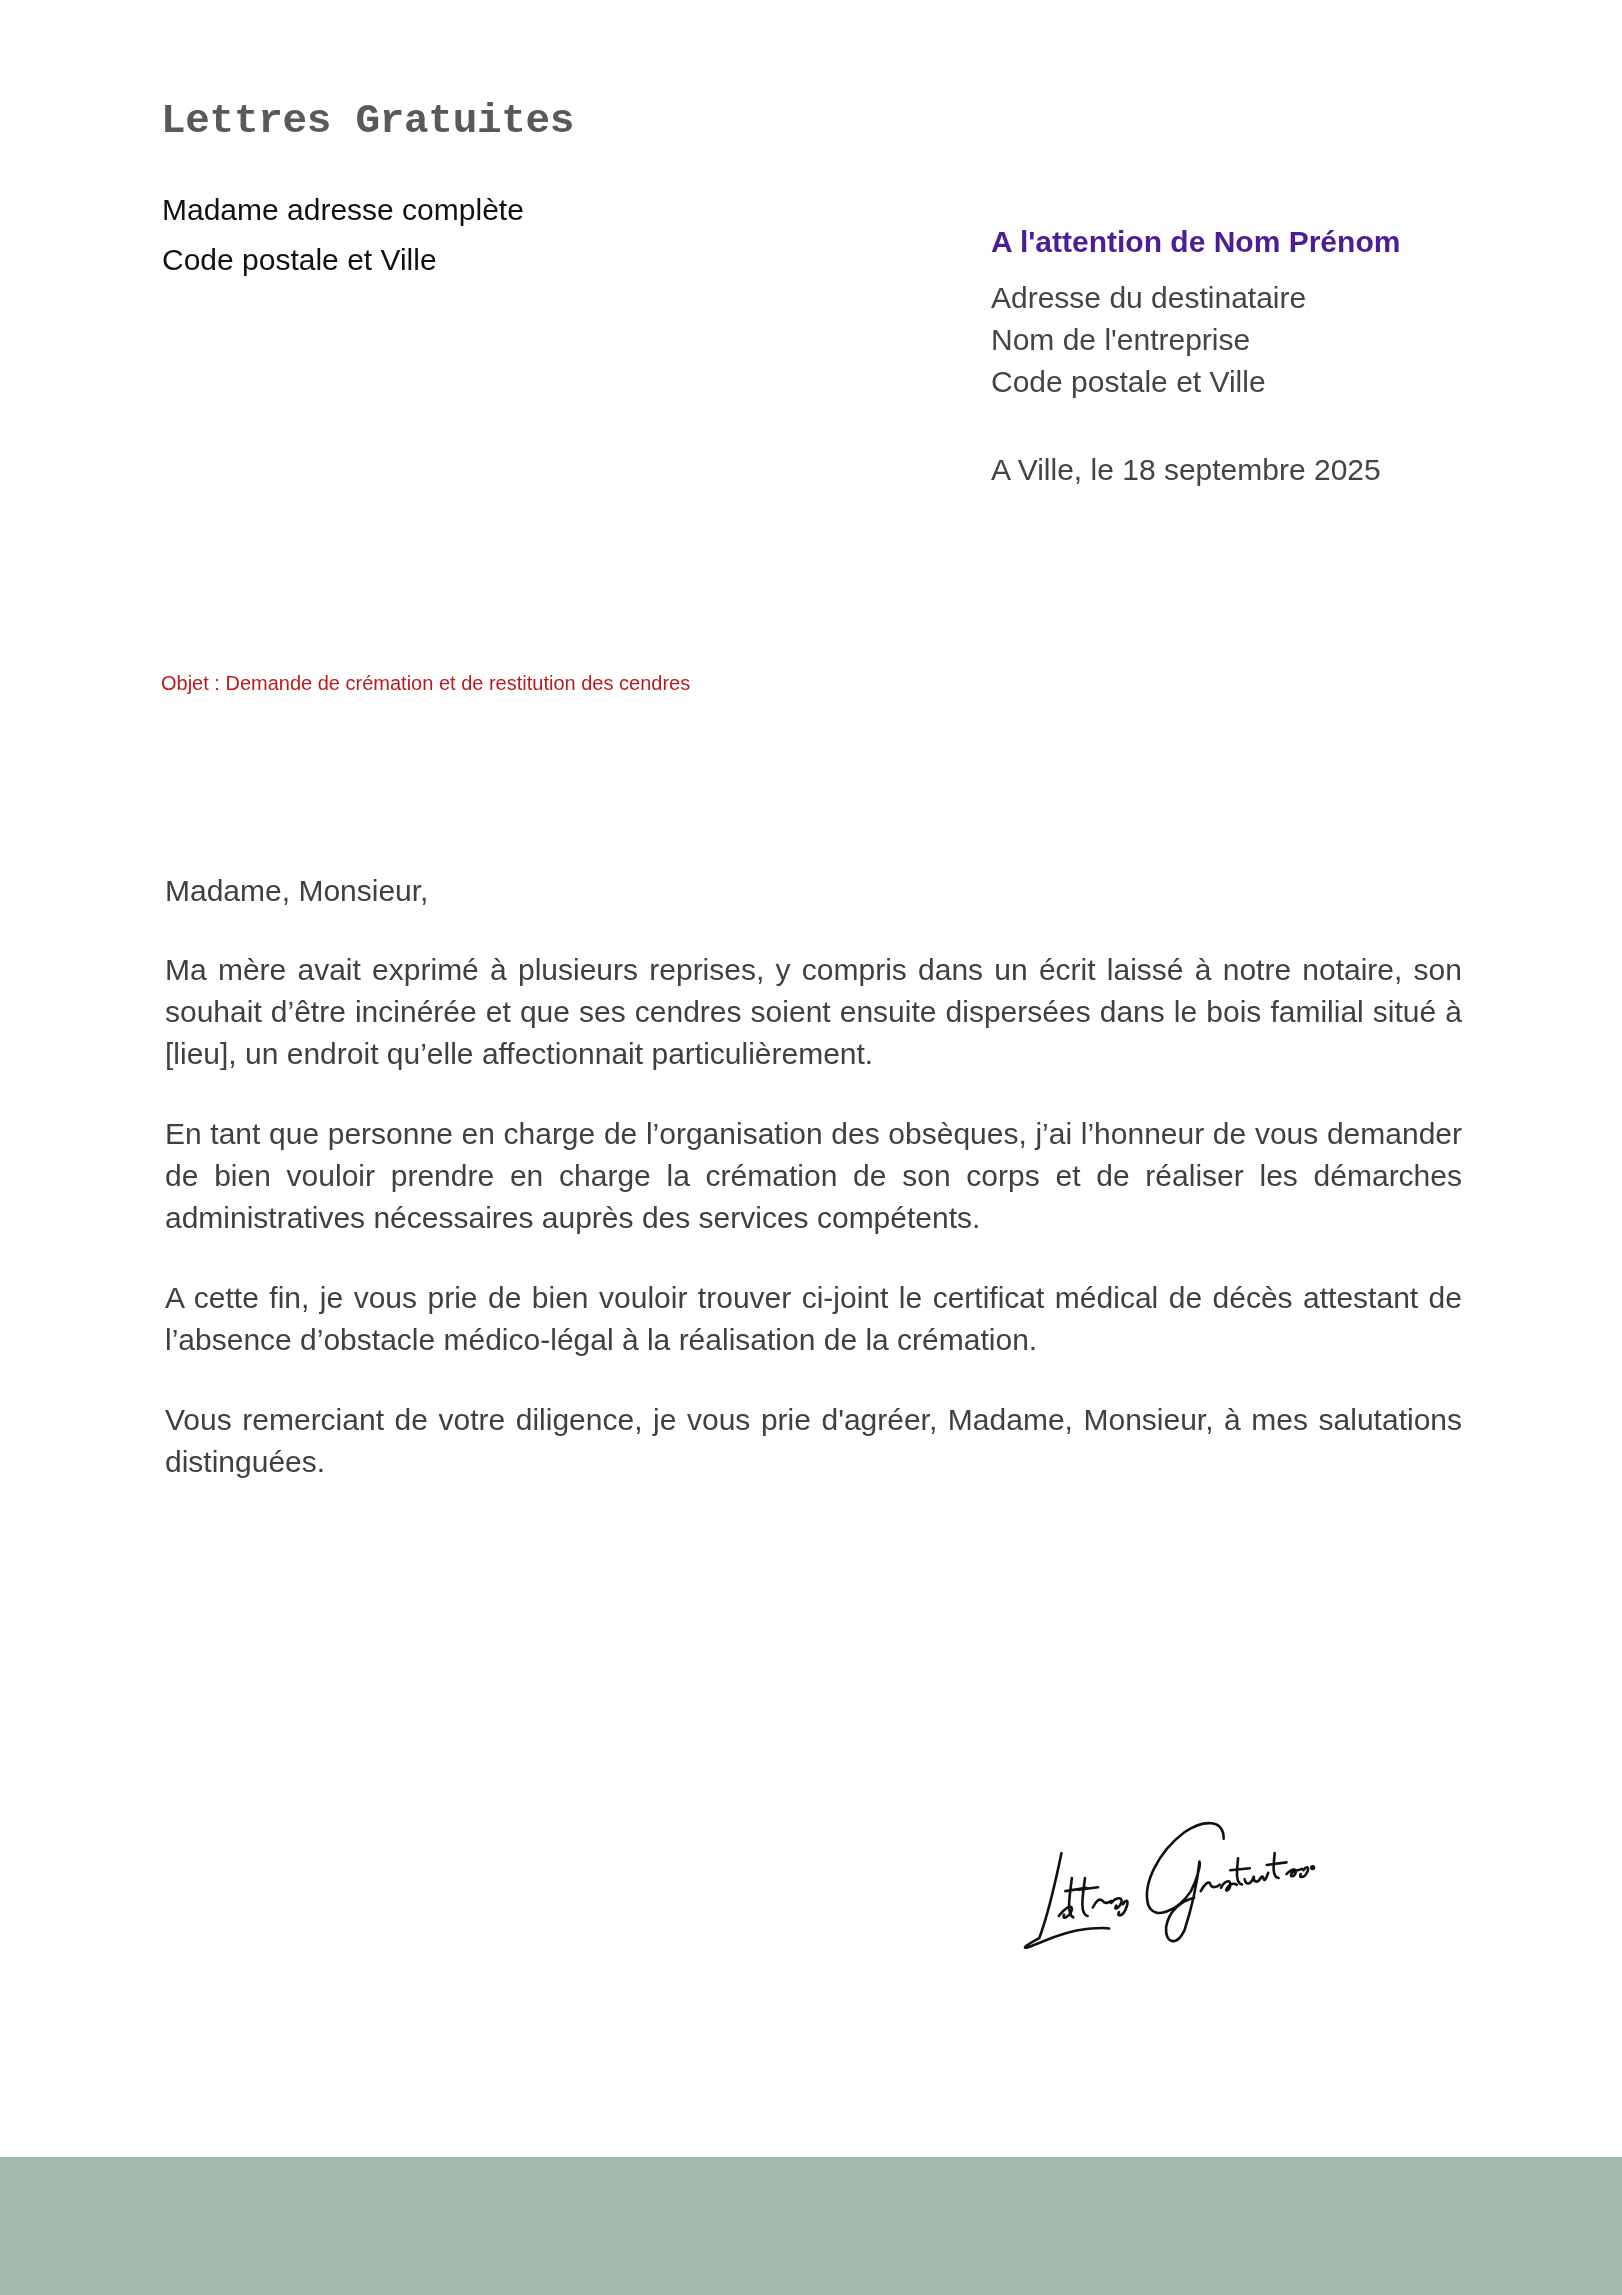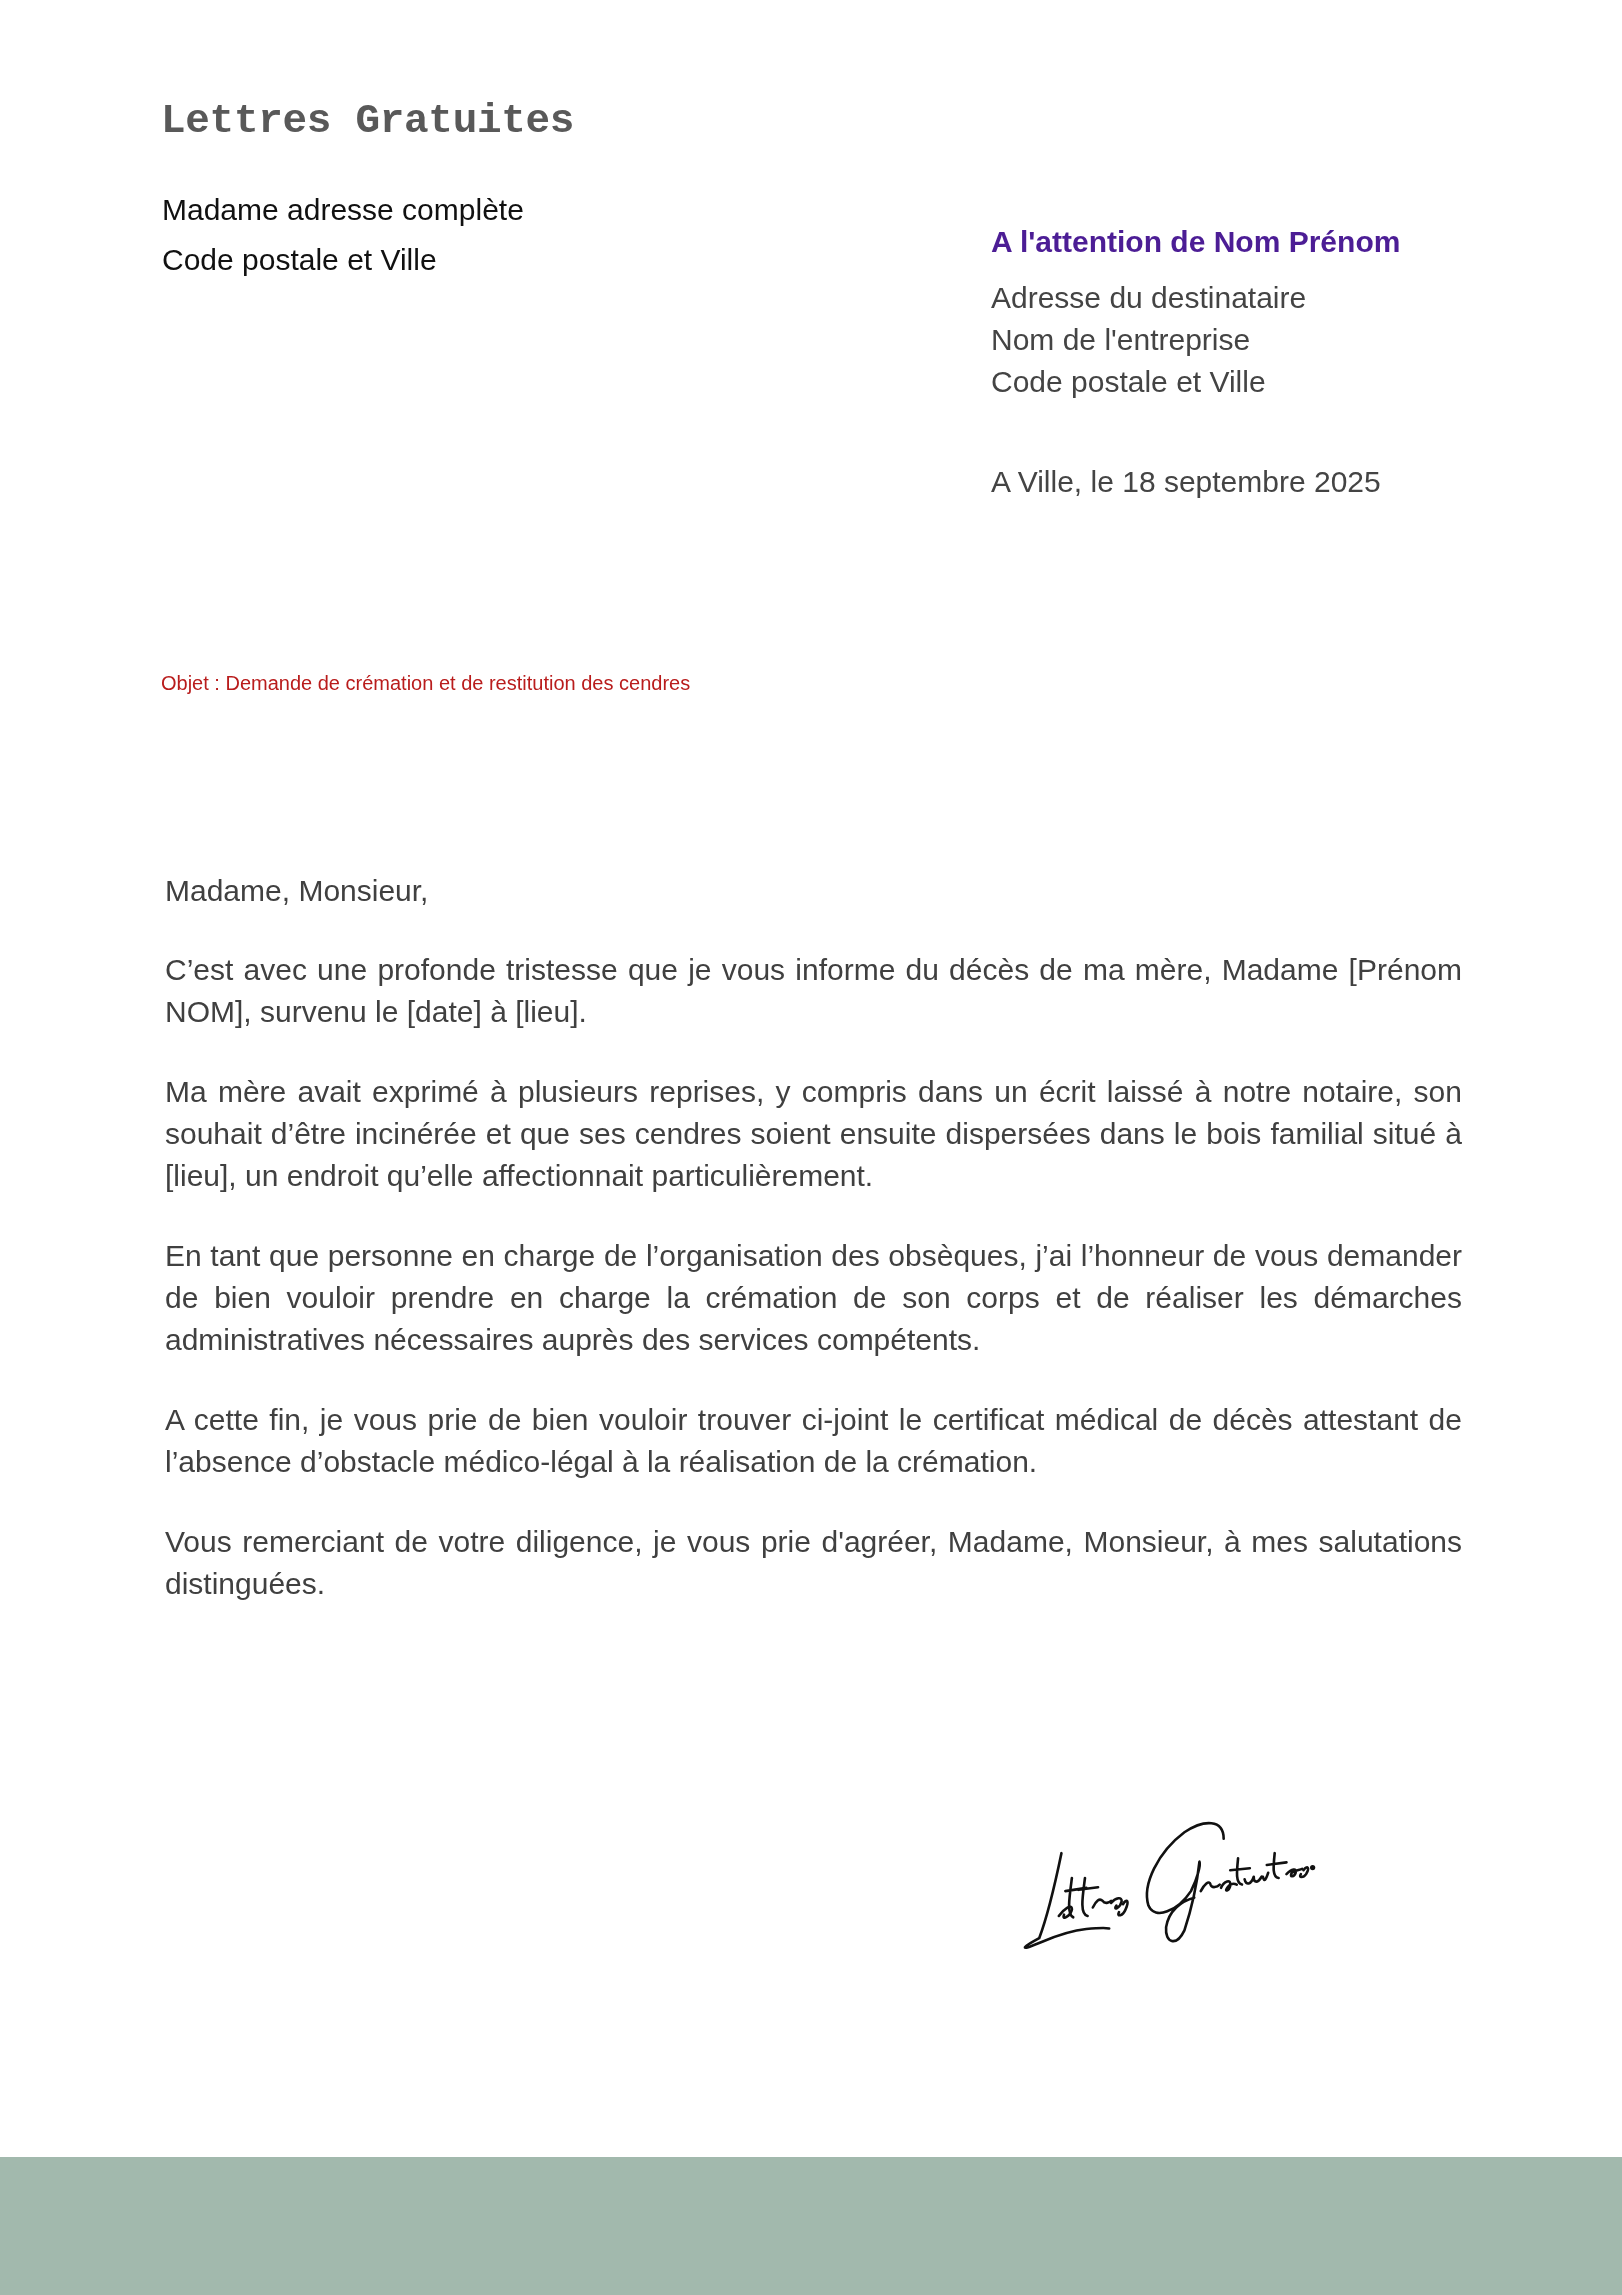--- a/index.html
+++ b/index.html
@@ -50,21 +50,21 @@
       margin-bottom: 14.4px;
       white-space: nowrap;
     }
     .recipient .line {
       line-height: 42px;
       white-space: nowrap;
     }
     .date {
       position: absolute;
       left: 991px;
-      top: 465px;
+      top: 453px;
       font-size: 30px;
       color: #444444;
       white-space: nowrap;
     }
     .subject {
       position: absolute;
       left: 161px;
       top: 672px;
       font-size: 20px;
       color: #b91c1c;
@@ -119,21 +119,20 @@
   <div class="line">Nom de l'entreprise</div>
   <div class="line">Code postale et Ville</div>
 </div>
 
 <div class="date">A Ville, le 18 septembre 2025</div>
 
 <div class="subject">Objet : Demande de crémation et de restitution des cendres</div>
 
 <div class="body-text">
   <p class="salutation">Madame, Monsieur,</p>
-  <p>C’est avec une profonde tristesse que je vous informe du décès de ma mère, Madame [Prénom NOM], survenu le [date] à [lieu].</p>
   <p>Ma mère avait exprimé à plusieurs reprises, y compris dans un écrit laissé à notre notaire, son souhait d’être incinérée et que ses cendres soient ensuite dispersées dans le bois familial situé à [lieu], un endroit qu’elle affectionnait particulièrement.</p>
   <p>En tant que personne en charge de l’organisation des obsèques, j’ai l’honneur de vous demander de bien vouloir prendre en charge la crémation de son corps et de réaliser les démarches administratives nécessaires auprès des services compétents.</p>
   <p>A cette fin, je vous prie de bien vouloir trouver ci-joint le certificat médical de décès attestant de l’absence d’obstacle médico-légal à la réalisation de la crémation.</p>
   <p>Vous remerciant de votre diligence, je vous prie d'agréer, Madame, Monsieur, à mes salutations distinguées.</p>
 </div>
 
 <div class="signature">
   <svg width="393" height="157" viewBox="0 0 600 240">
     <g fill="none" stroke="#111111" stroke-width="4" stroke-linecap="round" stroke-linejoin="round">
 

